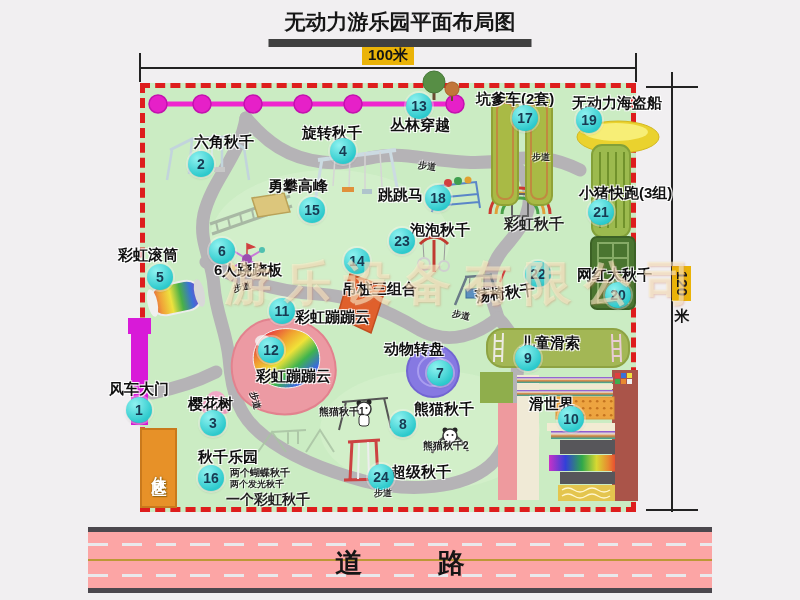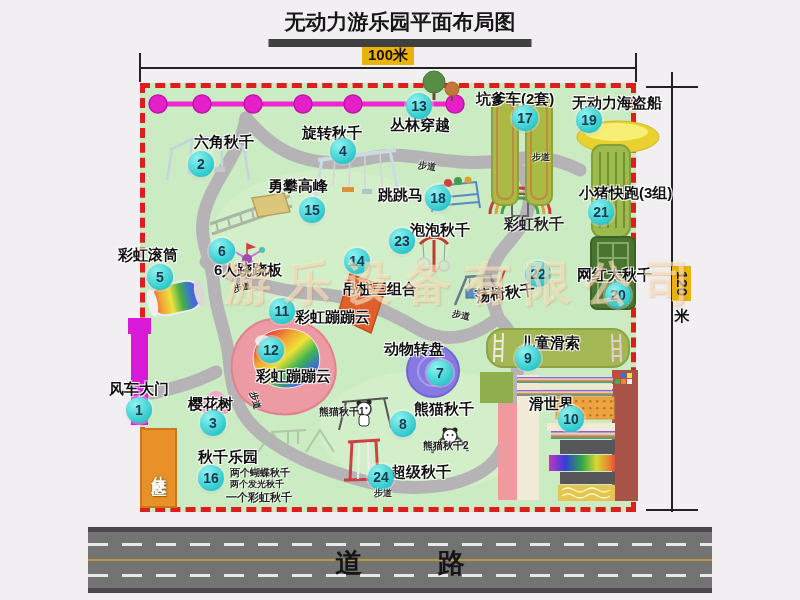--- a/index.html
+++ b/index.html
@@ -27,21 +27,21 @@
   .dim{position:absolute;background:#222;z-index:15;}
   .dim-label{position:absolute;font-size:15px;font-weight:bold;color:#141414;background:#eab308;z-index:16;}
   .dim-label.top{left:362px;top:46px;padding:0 6px;}
   .dim-label.right{left:672px;top:266px;writing-mode:vertical-rl;padding:5px 0;}
   .rest{position:absolute;left:140px;top:428px;width:37px;height:80px;box-sizing:border-box;
         background:#e79128;border:2px solid #c9791c;z-index:12;
         display:flex;align-items:center;justify-content:center;}
   .rest span{writing-mode:vertical-rl;font-size:15px;font-weight:bold;letter-spacing:3px;
         color:#ffffff;text-shadow:0 0 2px #7c5208,1px 1px 1px #9a6a10;}
   .road{position:absolute;left:88px;top:527px;width:624px;height:66px;box-sizing:border-box;
-        background:#737373;border-top:5px solid #4b474d;border-bottom:5px solid #4b474d;z-index:25;}
+        background:#fca5a5;border-top:5px solid #4b474d;border-bottom:5px solid #4b474d;z-index:25;}
   .lane{position:absolute;left:0;right:0;height:3px;
         background:repeating-linear-gradient(90deg,#e9e9ec 0 20px,transparent 20px 34px);}
   .lane.t{top:11px;} .lane.b{bottom:11px;}
   .centerline{position:absolute;left:0;right:0;top:50%;height:2px;margin-top:-1px;background:#bd9836;}
   .road-label{position:absolute;width:100%;top:13px;text-align:center;font-size:27px;font-weight:bold;
         color:#151515;letter-spacing:34px;text-indent:34px;}
 </style>
 </head>
 <body>
 
@@ -362,21 +362,21 @@
       <div class="badge" style="left: 538px; top: 274px;">22</div>
       <div class="attr-label" style="left: 410px; top: 222px;">泡泡秋千</div>
       <div class="badge" style="left: 402px; top: 241px;">23</div>
       <div class="attr-label" style="left: 391px; top: 464px;">超级秋千</div>
       <div class="badge" style="left: 381px; top: 477px;">24</div>
       <div class="note" style="left: 504px; top: 216px; font-size: 15px;">彩虹秋千</div>
       <div class="note" style="left: 319px; top: 407px; font-size: 10px;">熊猫秋千1</div>
       <div class="note" style="left: 423px; top: 441px; font-size: 10px;">熊猫秋千2</div>
       <div class="note" style="left: 230px; top: 468px; font-size: 10px;">两个蝴蝶秋千</div>
       <div class="note" style="left: 230px; top: 480px; font-size: 9px;">两个发光秋千</div>
-      <div class="note" style="left: 226px; top: 492px; font-size: 11px;">一个彩虹秋千</div>
+      <div class="note" style="left: 226px; top: 492px; font-size: 14px;">一个彩虹秋千</div>
       <div class="note" style="left: 233px; top: 283px; font-size: 9px; transform: rotate(-12deg);">步道</div>
       <div class="note" style="left: 418px; top: 162px; font-size: 9px; transform: rotate(8deg);">步道</div>
       <div class="note" style="left: 532px; top: 153px; font-size: 9px;">步道</div>
       <div class="note" style="left: 452px; top: 311px; font-size: 9px; transform: rotate(12deg);">步道</div>
       <div class="note" style="left: 246px; top: 396px; font-size: 9px; transform: rotate(75deg);">步道</div>
       <div class="note" style="left: 374px; top: 489px; font-size: 9px;">步道</div>
     </div>
 
   <div class="wm wm1">游乐设备有限公司</div>
 

